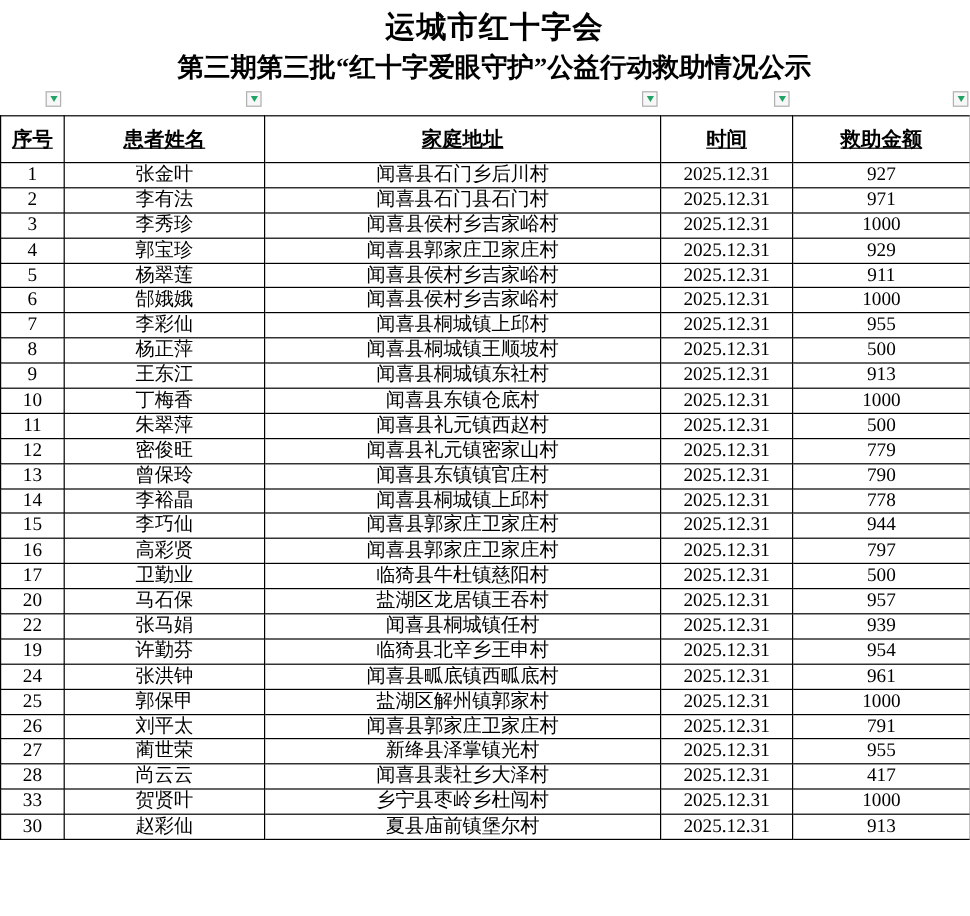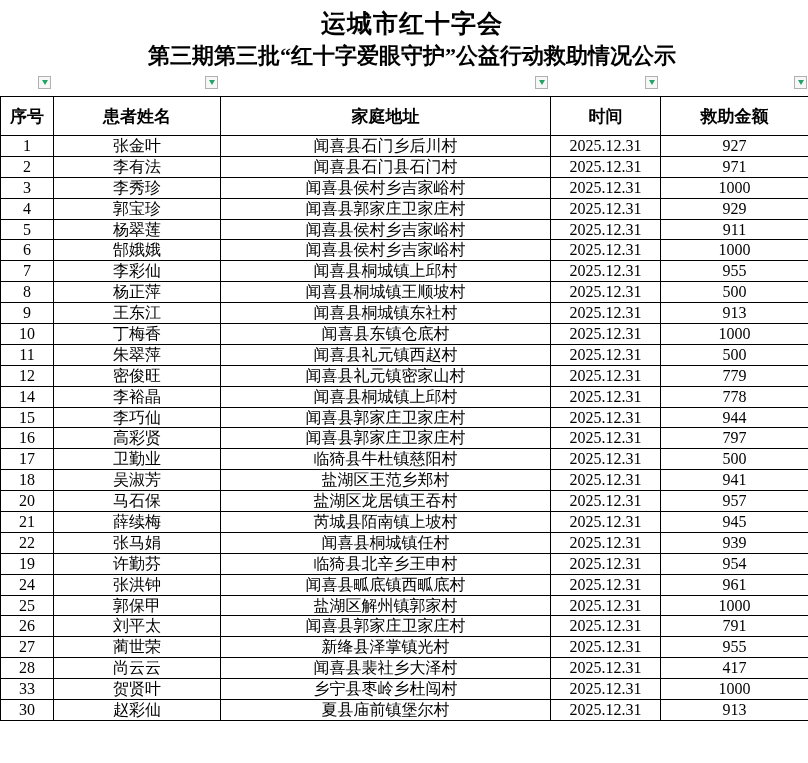--- a/index.html
+++ b/index.html
@@ -39,21 +39,21 @@
     position:absolute;top:96px;left:0;width:808px;
     border-collapse:collapse;table-layout:fixed;
   }
   col.c1{width:53px}
   col.c2{width:167px}
   col.c3{width:330px}
   col.c4{width:110px}
   col.c5{width:148px}
   th{
     border:1px solid #000;height:38px;padding:0;
-    font-size:17px;font-weight:bold;text-align:center;vertical-align:middle;
+    font-size:17px;font-weight:bold;text-align:center;vertical-align:middle;text-decoration:underline;
   }
   td{
     border:1px solid #000;height:19.9px;padding:0;
     font-size:16px;text-align:center;vertical-align:middle;
     white-space:nowrap;overflow:hidden;line-height:1;
   }
 </style>
 </head>
 <body>
 
@@ -176,20 +176,27 @@
           <td>500</td>
         </tr>
         <tr>
           <td>12</td>
           <td>密俊旺</td>
           <td>闻喜县礼元镇密家山村</td>
           <td>2025.12.31</td>
           <td>779</td>
         </tr>
         <tr>
+          <td>13</td>
+          <td>曾保玲</td>
+          <td>闻喜县东镇镇官庄村</td>
+          <td>2025.12.31</td>
+          <td>790</td>
+        </tr>
+        <tr>
           <td>14</td>
           <td>李裕晶</td>
           <td>闻喜县桐城镇上邱村</td>
           <td>2025.12.31</td>
           <td>778</td>
         </tr>
         <tr>
           <td>15</td>
           <td>李巧仙</td>
           <td>闻喜县郭家庄卫家庄村</td>
@@ -204,41 +211,27 @@
           <td>797</td>
         </tr>
         <tr>
           <td>17</td>
           <td>卫勤业</td>
           <td>临猗县牛杜镇慈阳村</td>
           <td>2025.12.31</td>
           <td>500</td>
         </tr>
         <tr>
-          <td>18</td>
-          <td>吴淑芳</td>
-          <td>盐湖区王范乡郑村</td>
-          <td>2025.12.31</td>
-          <td>941</td>
-        </tr>
-        <tr>
           <td>20</td>
           <td>马石保</td>
           <td>盐湖区龙居镇王吞村</td>
           <td>2025.12.31</td>
           <td>957</td>
         </tr>
         <tr>
-          <td>21</td>
-          <td>薛续梅</td>
-          <td>芮城县陌南镇上坡村</td>
-          <td>2025.12.31</td>
-          <td>945</td>
-        </tr>
-        <tr>
           <td>22</td>
           <td>张马娟</td>
           <td>闻喜县桐城镇任村</td>
           <td>2025.12.31</td>
           <td>939</td>
         </tr>
         <tr>
           <td>19</td>
           <td>许勤芬</td>
           <td>临猗县北辛乡王申村</td>

